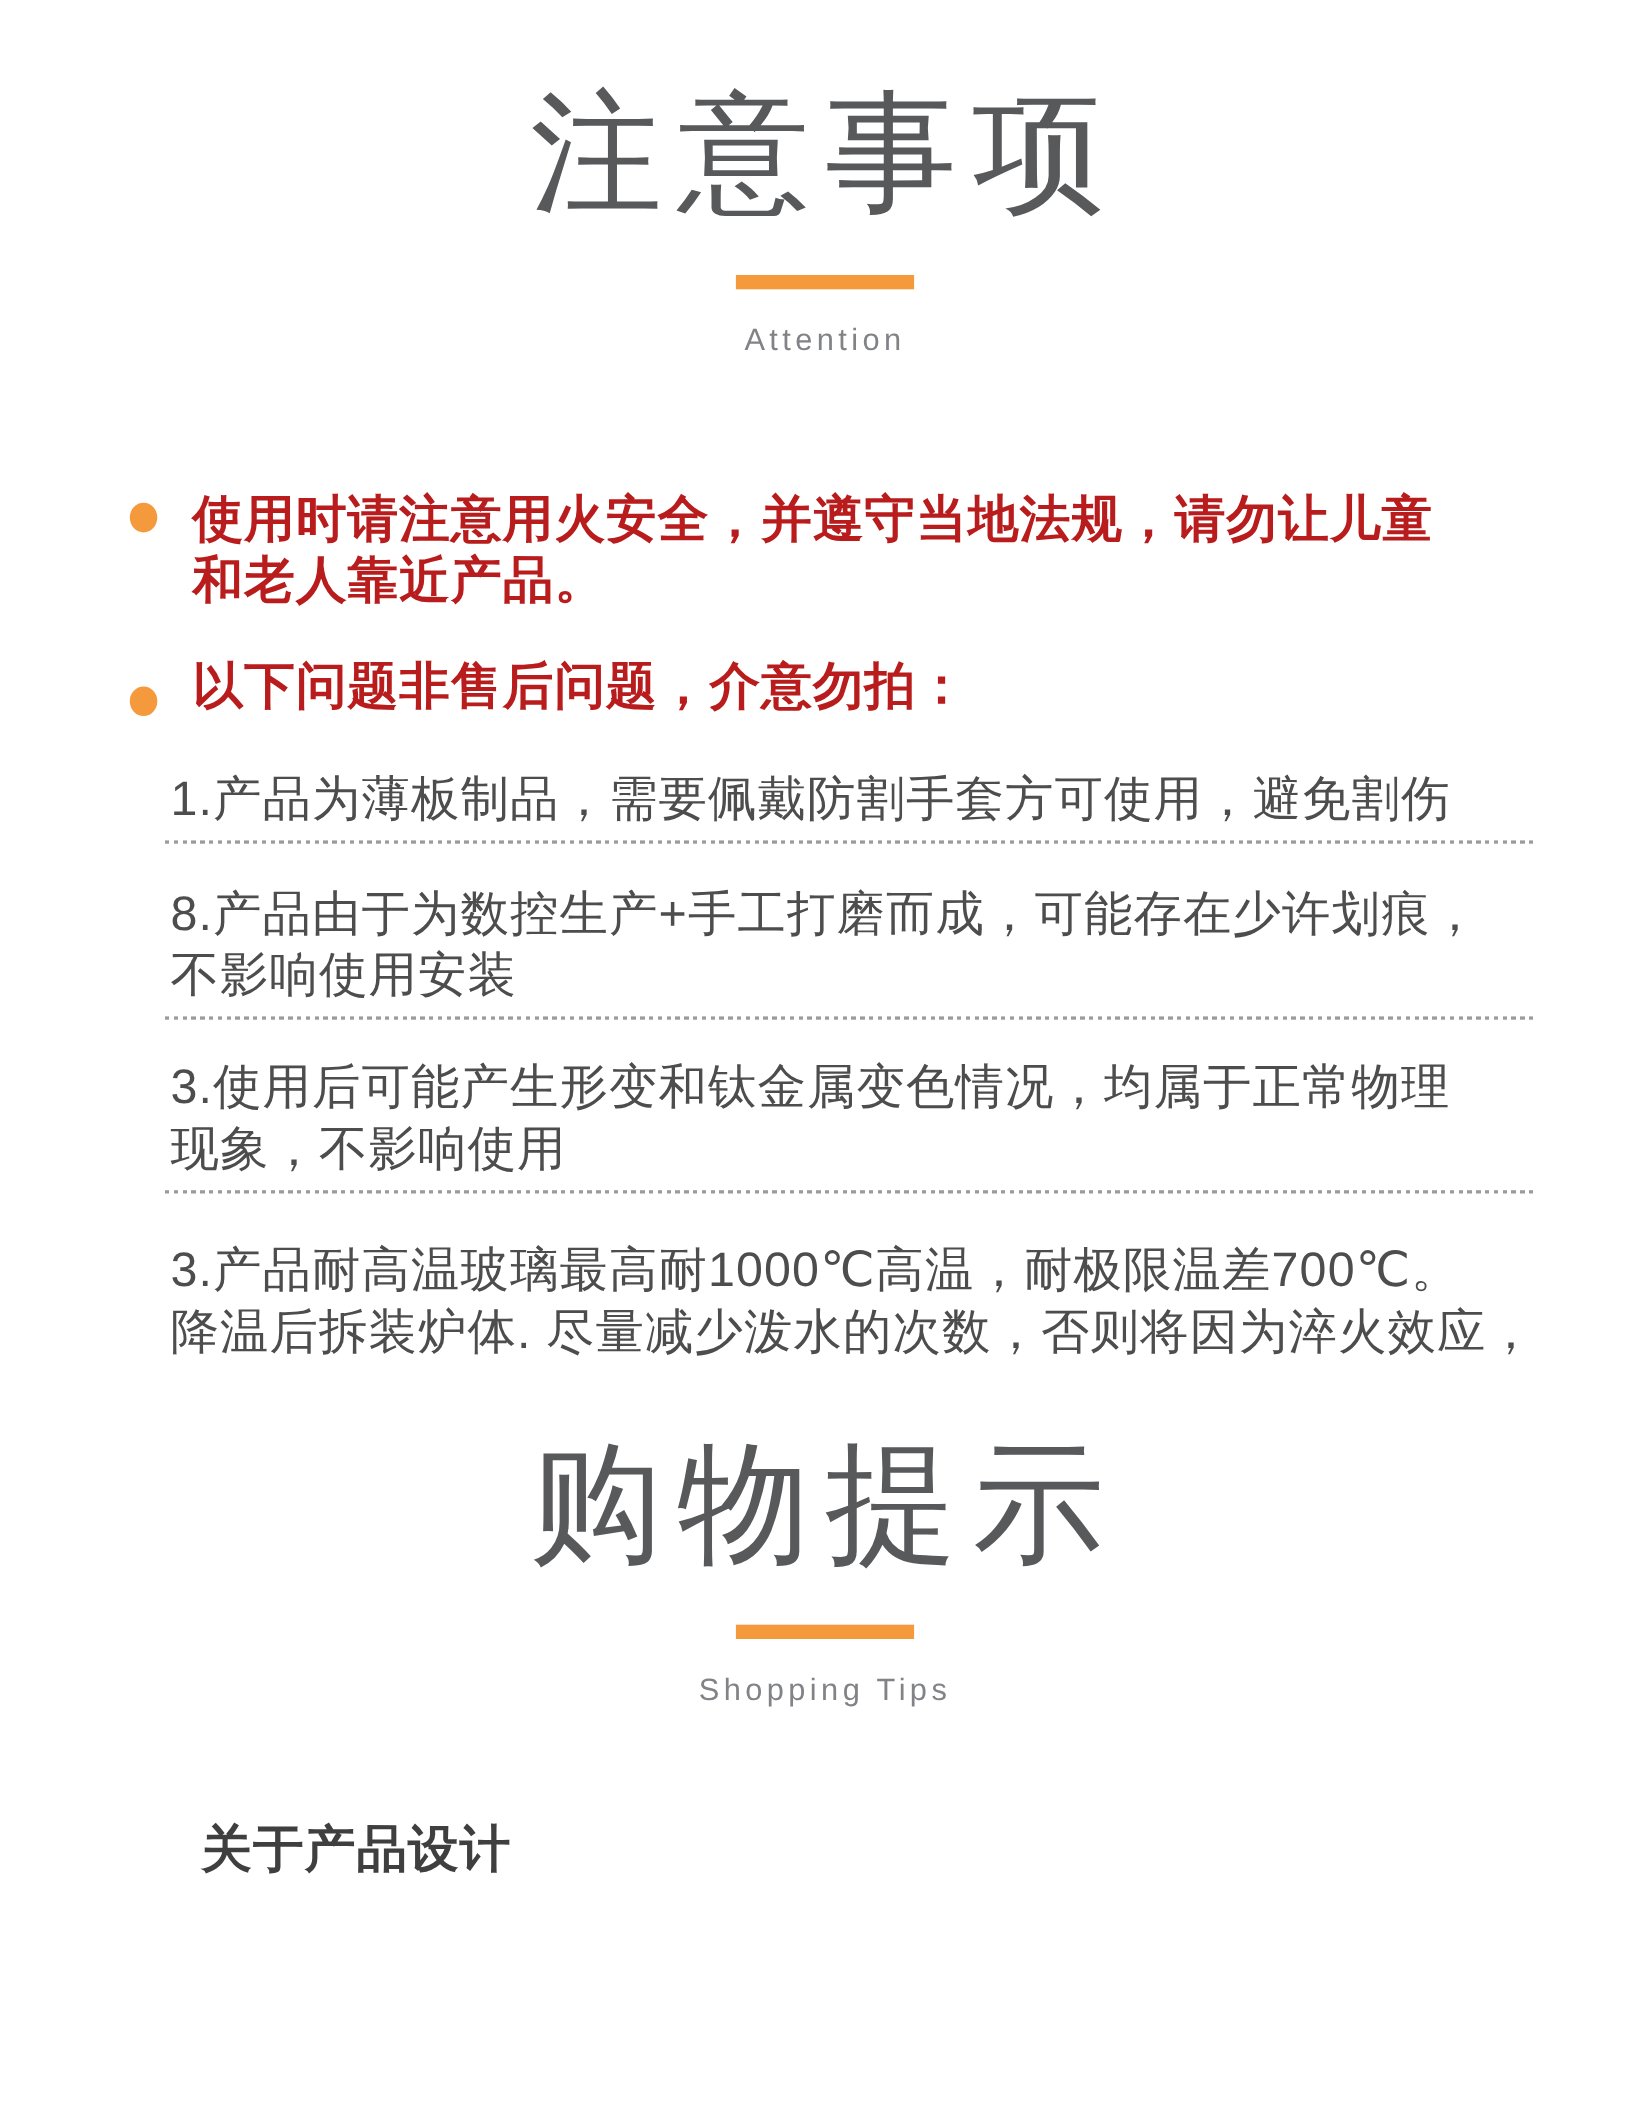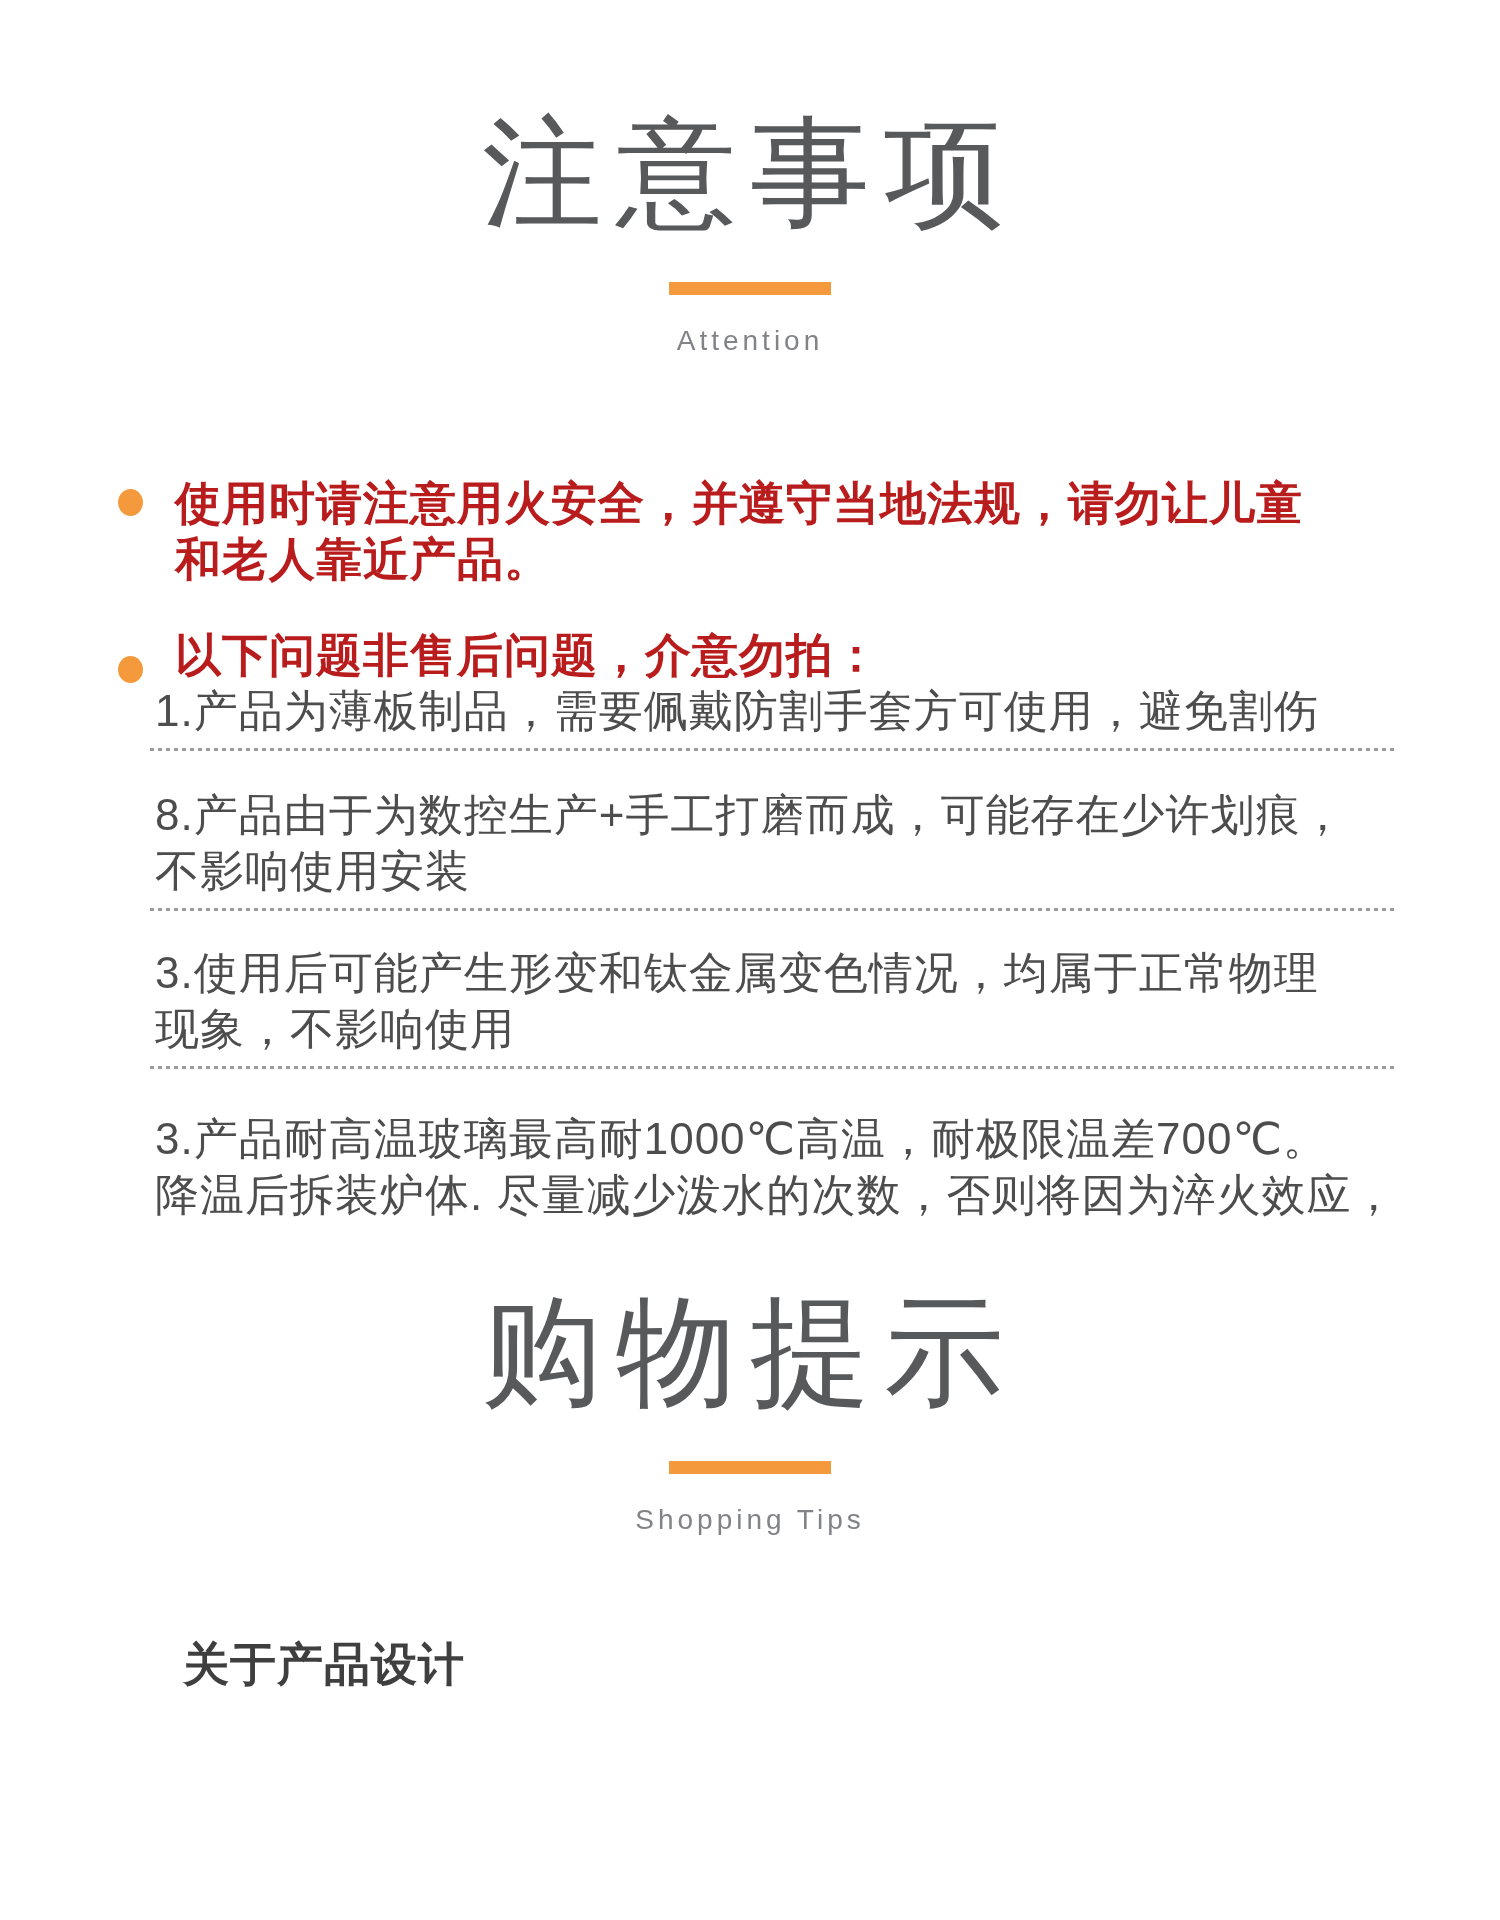--- a/index.html
+++ b/index.html
@@ -13,21 +13,21 @@
     background: #ffffff;
   }
   .section-header { text-align: center; }
   .main-title {
     font-size: 120px;
     font-weight: 500;
     letter-spacing: 14px;
     color: #58595b;
     line-height: 1.0;
   }
-  .title-attention { margin-top: 112px; }
+  .title-attention { margin-top: 80px; font-family: Liberation Serif, serif; }
   .title-shopping { margin-top: 68px; }
   .accent-bar {
     width: 162px;
     height: 13px;
     margin: 50px auto 0 auto;
     background: #f59a3c;
   }
   .subtitle {
     margin-top: 30px;
     font-size: 28px;
@@ -61,21 +61,21 @@
   }
   .note {
     margin-left: 155px;
     margin-right: 100px;
     font-size: 44px;
     font-weight: 400;
     color: #4d4d4d;
     line-height: 56px;
     letter-spacing: 1px;
   }
-  .note-1 { }
+  .note-1 { margin-top: 48px; }
   .note-2 { margin-top: 36px; }
   .note-3 { margin-top: 34px; }
   .note-4 { margin-top: 42px; }
   .divider {
     height: 3px;
     margin: 9px 105px 0 150px;
     background: repeating-linear-gradient(to right, #9b9b9b 0 4px, transparent 4px 8px);
   }
   .bottom-partial {
     margin-top: 100px;

